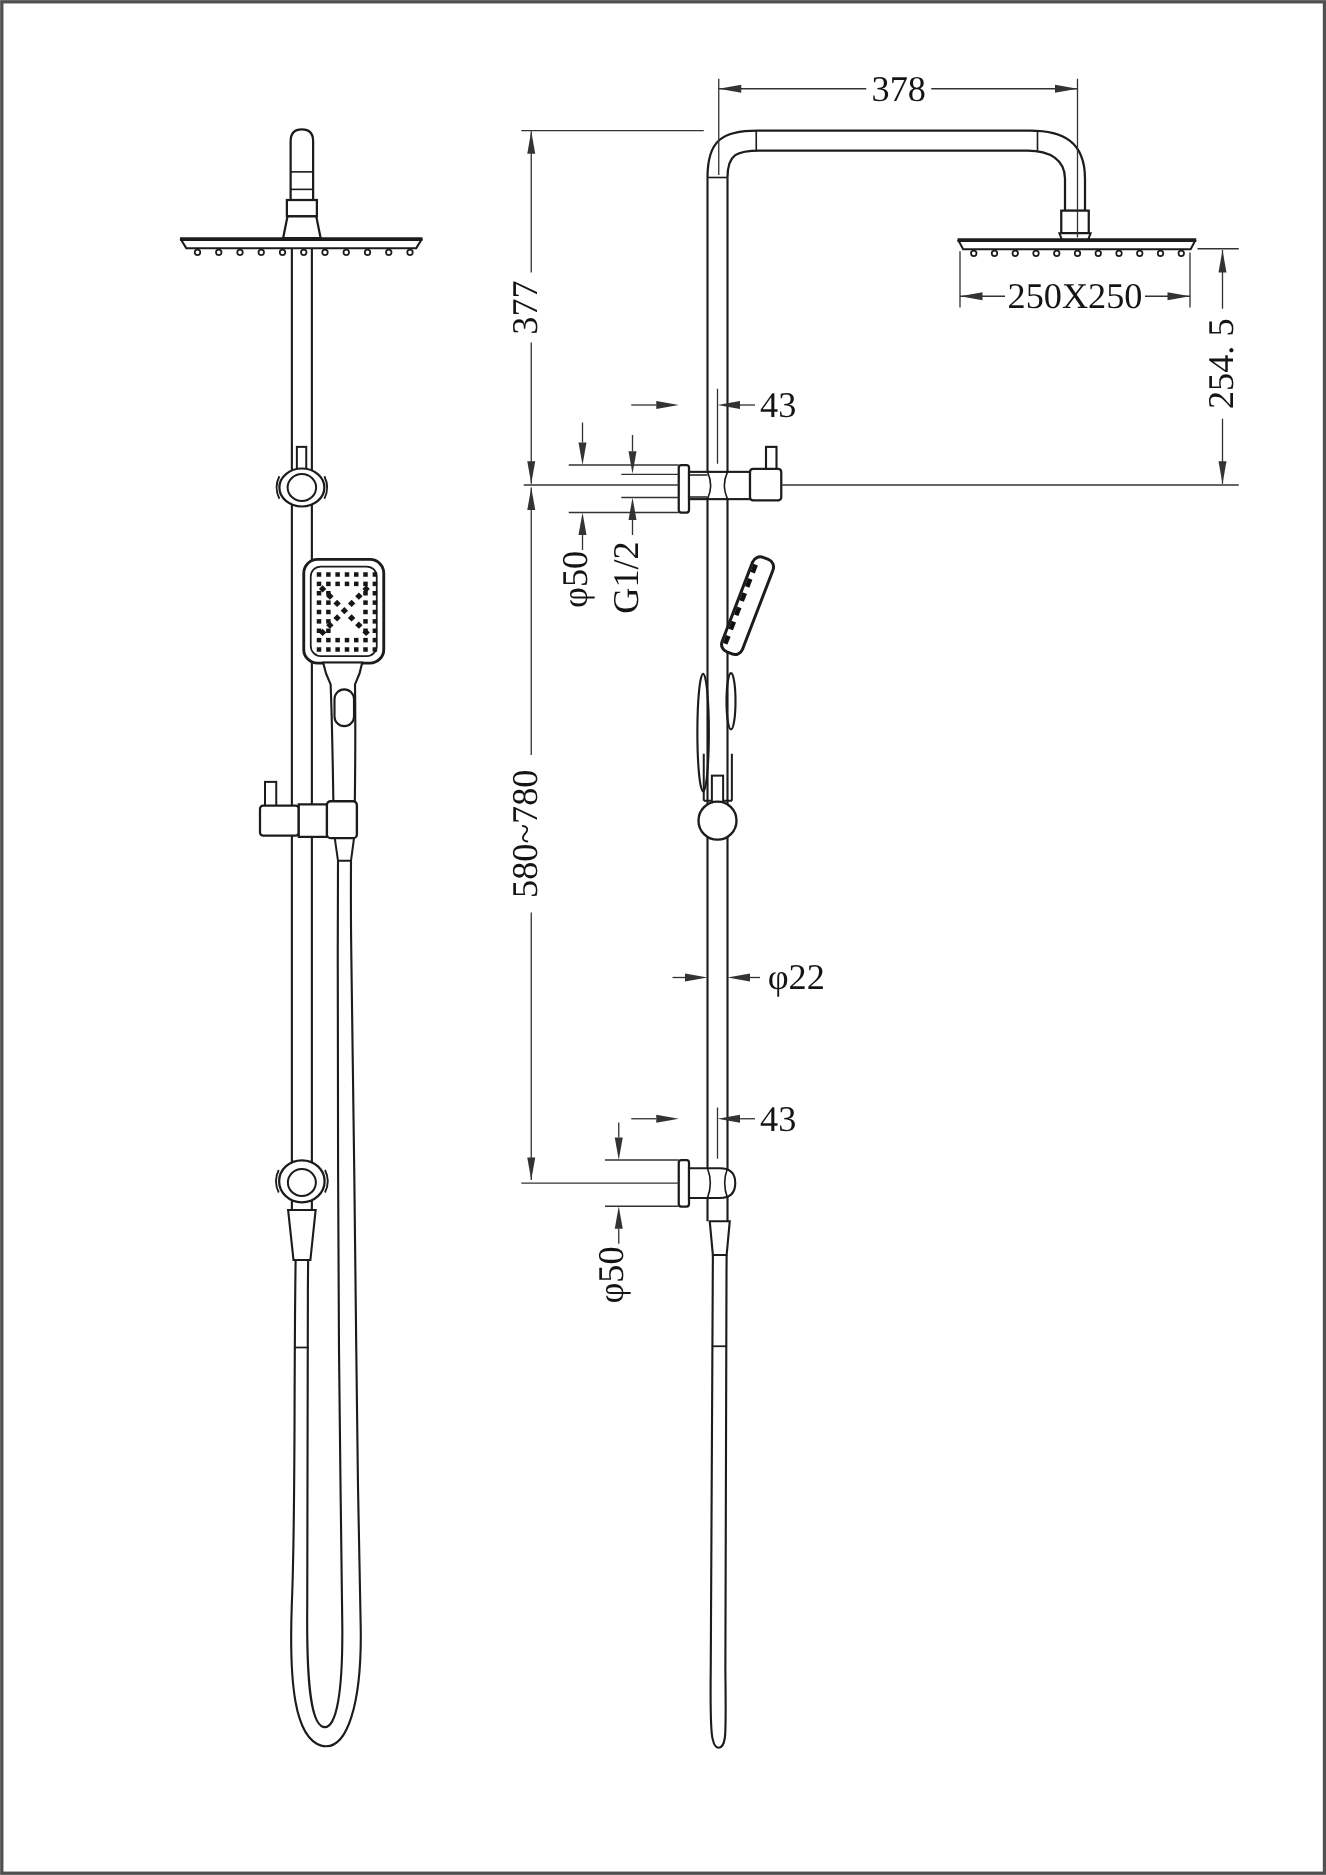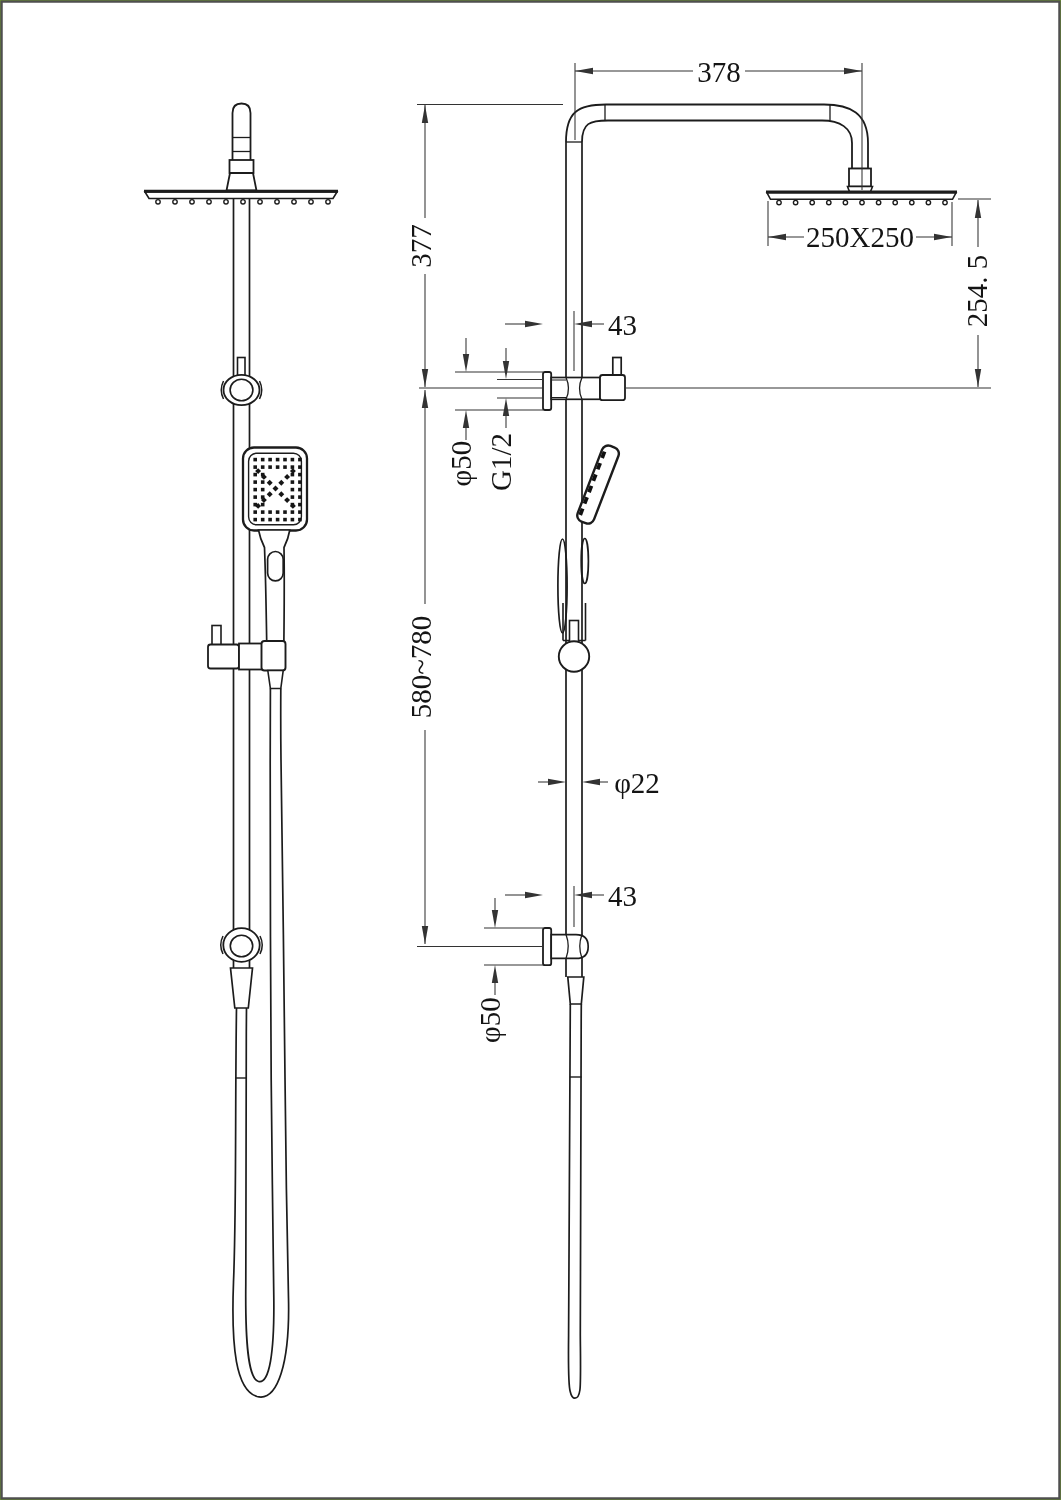--- a/index.html
+++ b/index.html
@@ -1,16 +1,16 @@
 <!DOCTYPE html>
 <html><head>
 <meta charset="utf-8">
 <style>
   html,body{margin:0;padding:0;background:#fff;}
-  .sheet{position:relative;width:1061px;height:1500px;background:#84cc16;overflow:hidden;}
+  .sheet{position:relative;width:1061px;height:1500px;background:#a3a3a3;overflow:hidden;}
   svg{display:block;}
   text{font-family:"Liberation Serif","DejaVu Serif",serif;fill:#141414;stroke:none;}
   .dimtxt{font-size:29px;}
 </style>
 </head>
 <body>
 
 <div class="sheet">
 <svg id="drawing-svg" width="1061" height="1500" viewBox="0 0 1061 1500">
 

